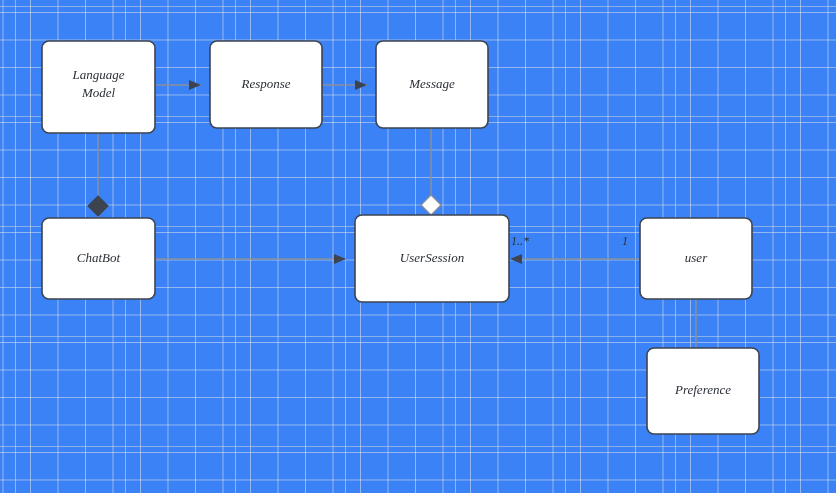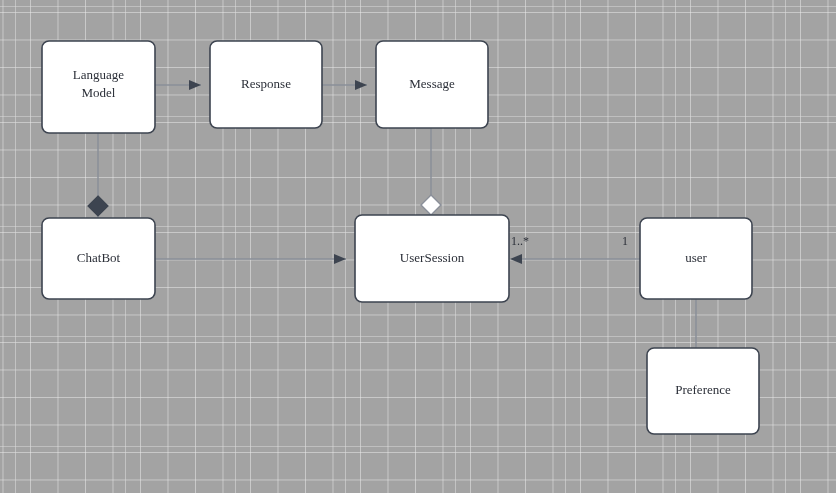--- a/index.html
+++ b/index.html
@@ -5,22 +5,23 @@
   html, body {
     margin: 0;
     padding: 0;
     background: #ffffff;
   }
   #canvas {
     position: relative;
     width: 836px;
     height: 493px;
     overflow: hidden;
-    background-color: #a3a3a3;
+    background-color: #3b82f6;
     font-family: "Liberation Serif", "DejaVu Serif", serif;
+    font-style: italic;
   }
   #grid-layer, #diagram-layer {
     position: absolute;
     top: 0;
     left: 0;
     width: 836px;
     height: 493px;
   }
   .node-rect {
     fill: #ffffff;

